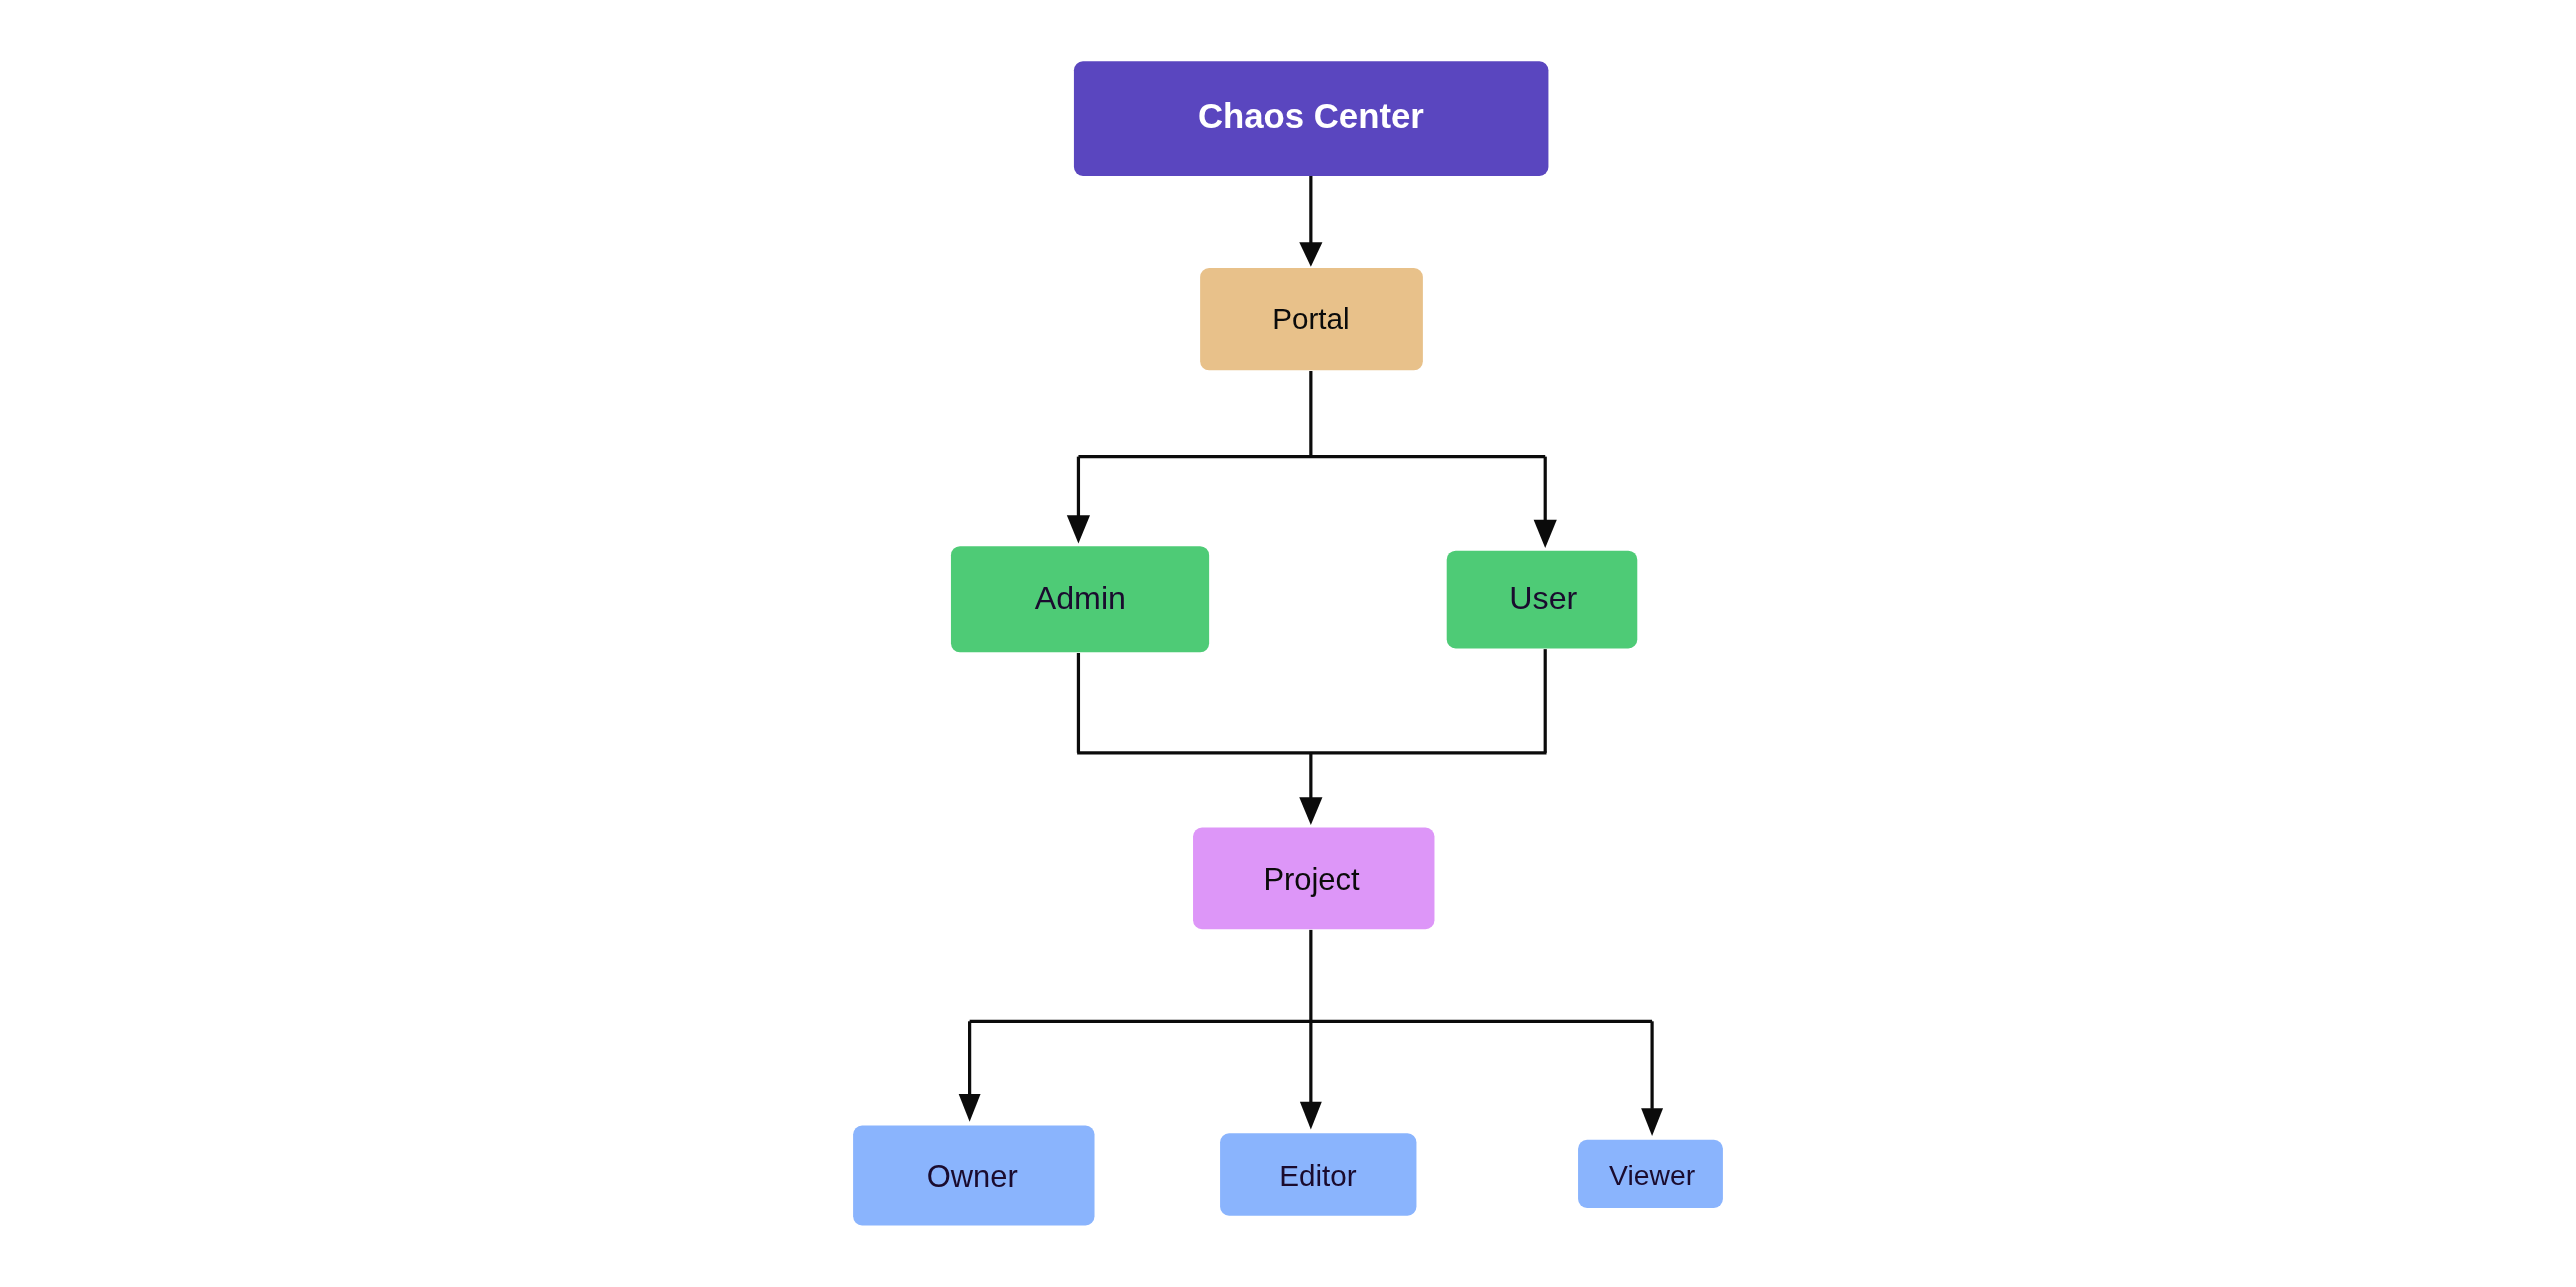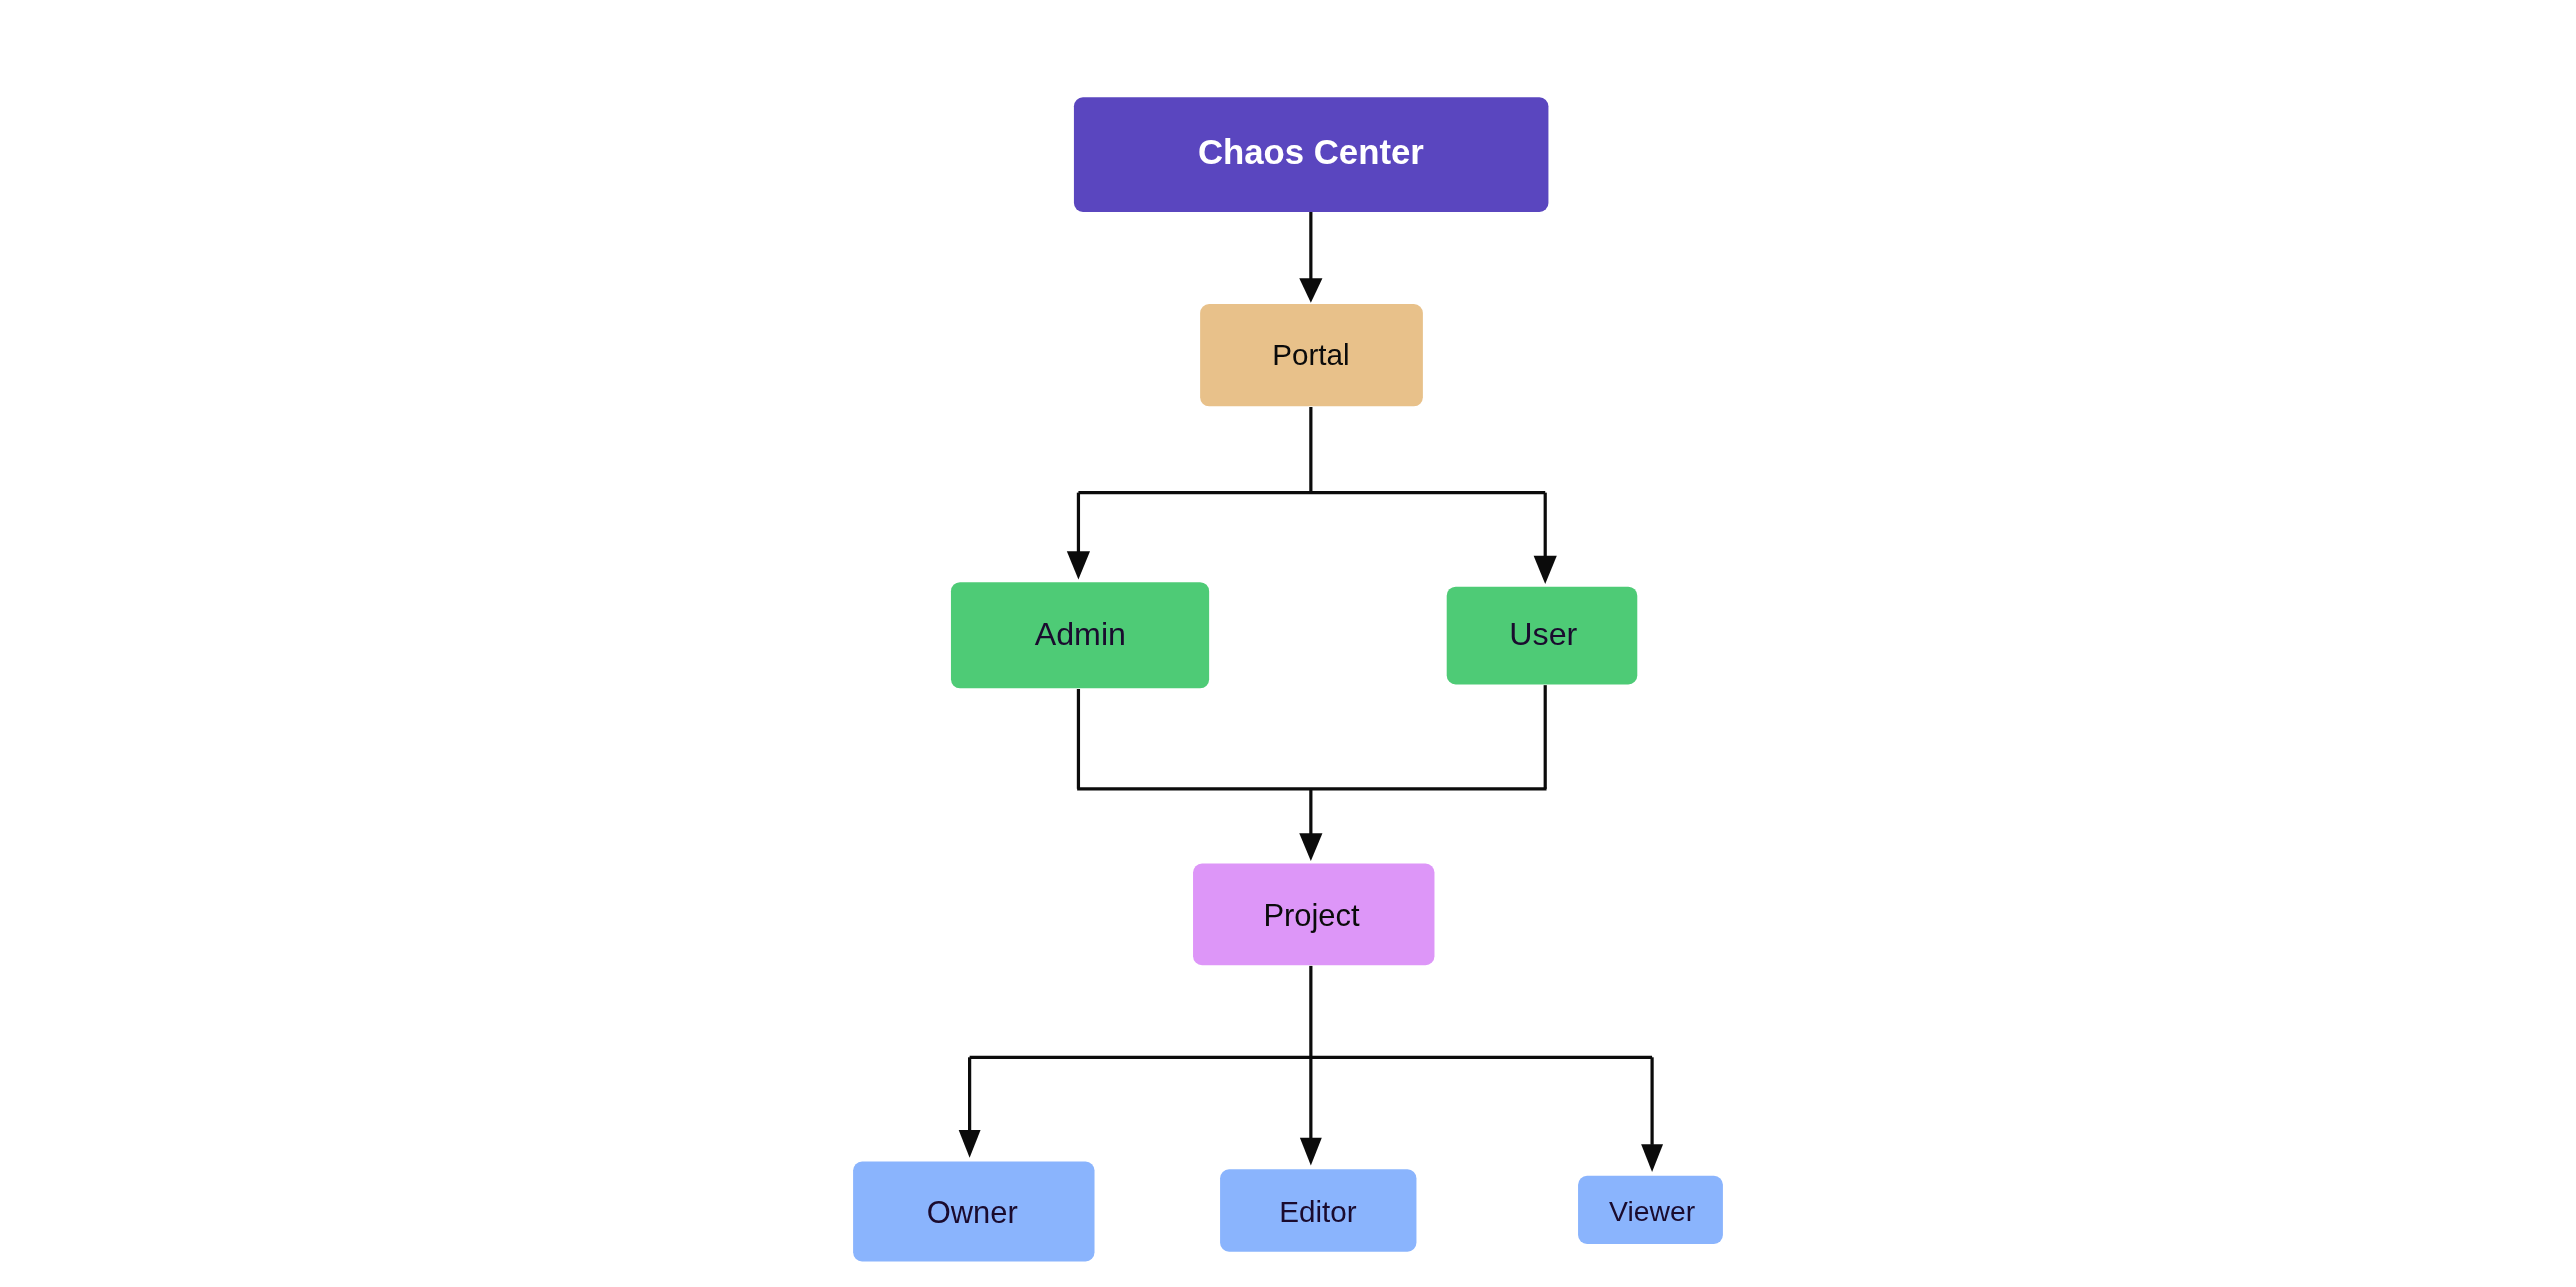--- a/index.html
+++ b/index.html
@@ -11,21 +11,20 @@
     width: 2576px;
     height: 1288px;
     overflow: hidden;
     font-family: "Liberation Sans", sans-serif;
   }
   #diagram-root {
     position: relative;
     width: 2576px;
     height: 1243px;
     background: #ffffff;
-    margin-top: 36px;
   }
   svg#flowchart {
     display: block;
     width: 2576px;
     height: 1288px;
   }
   .node-rect {
     stroke: none;
   }
   .node-label {

